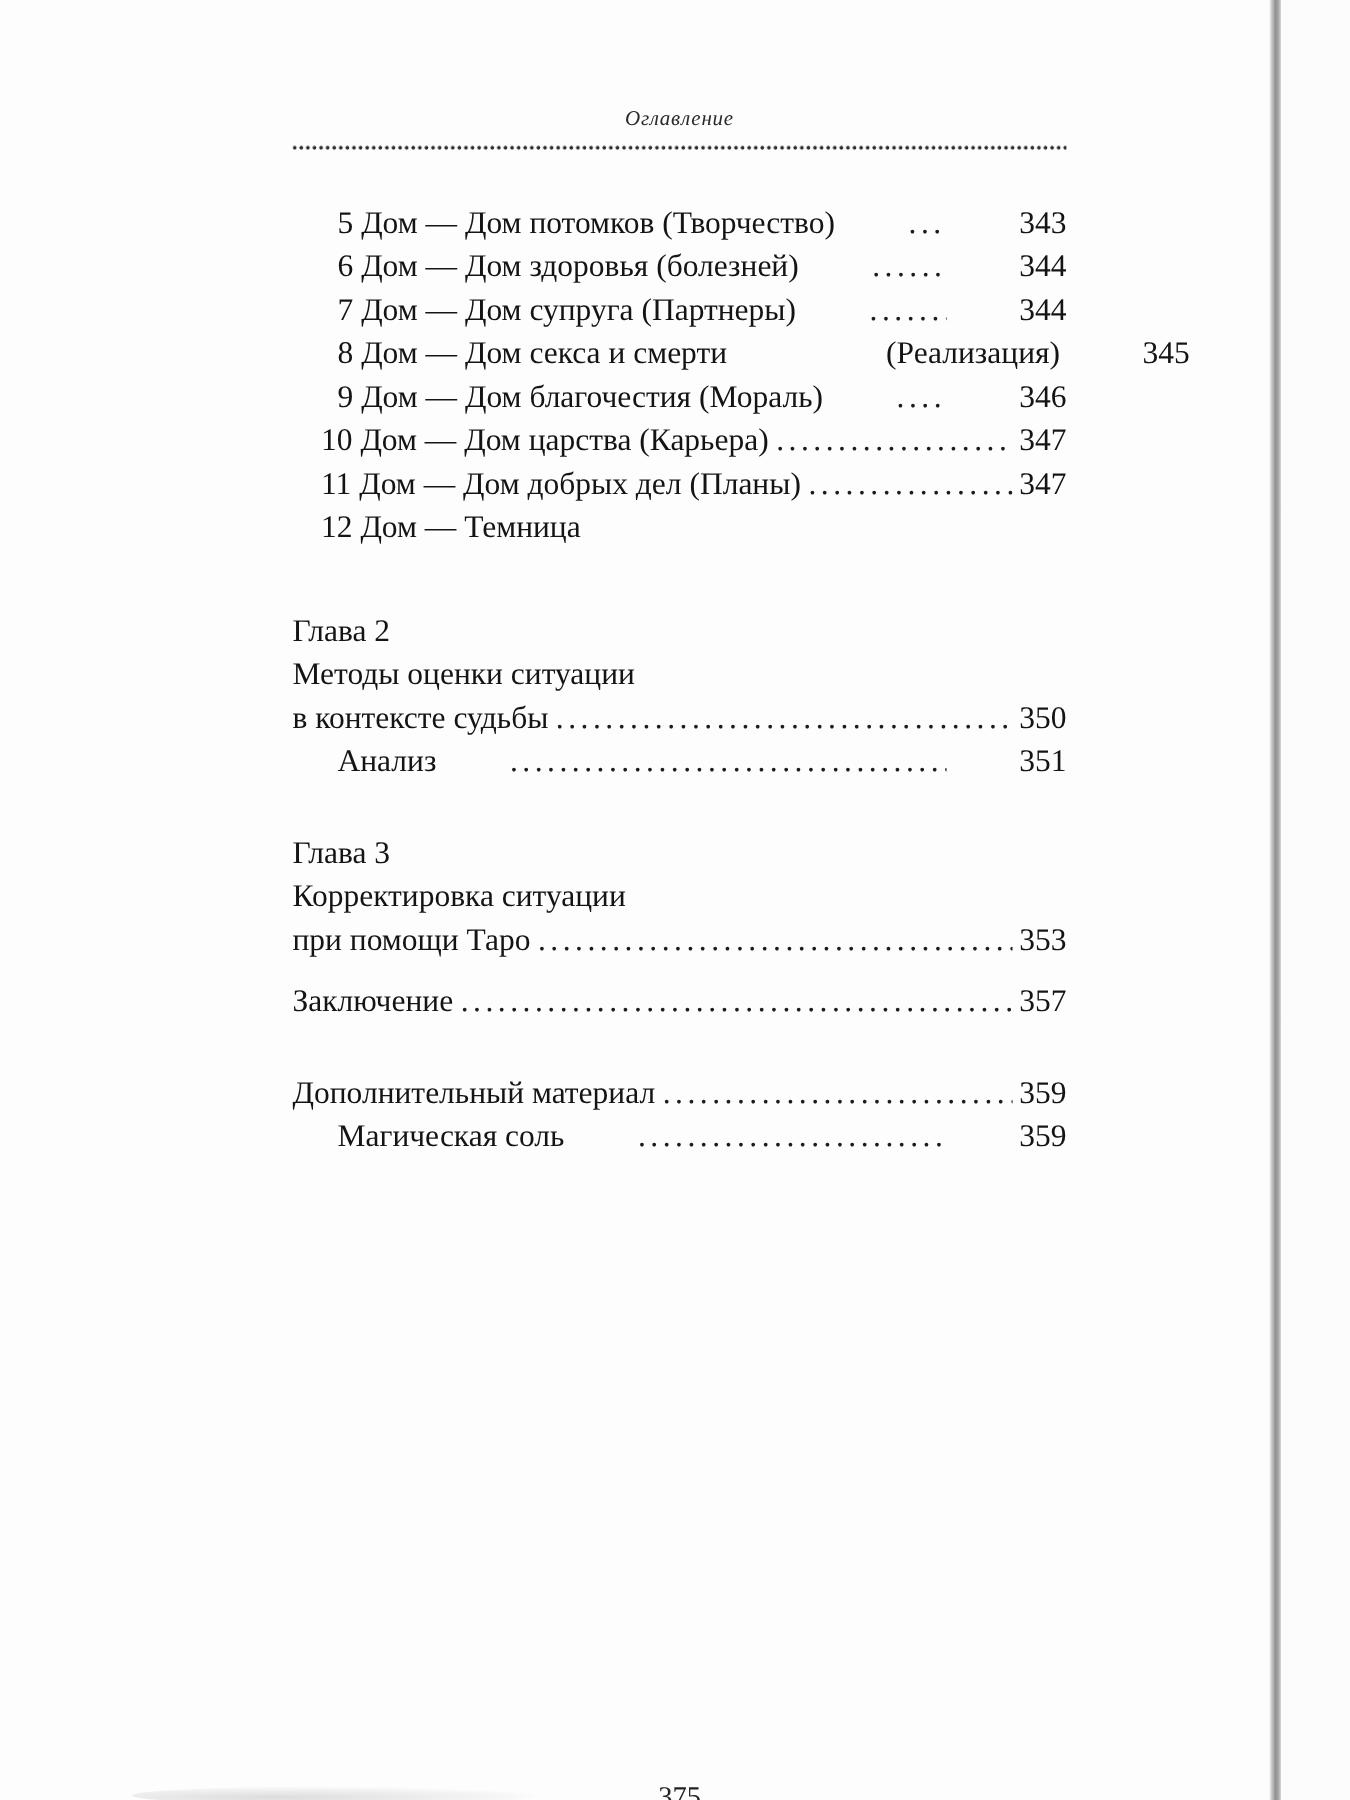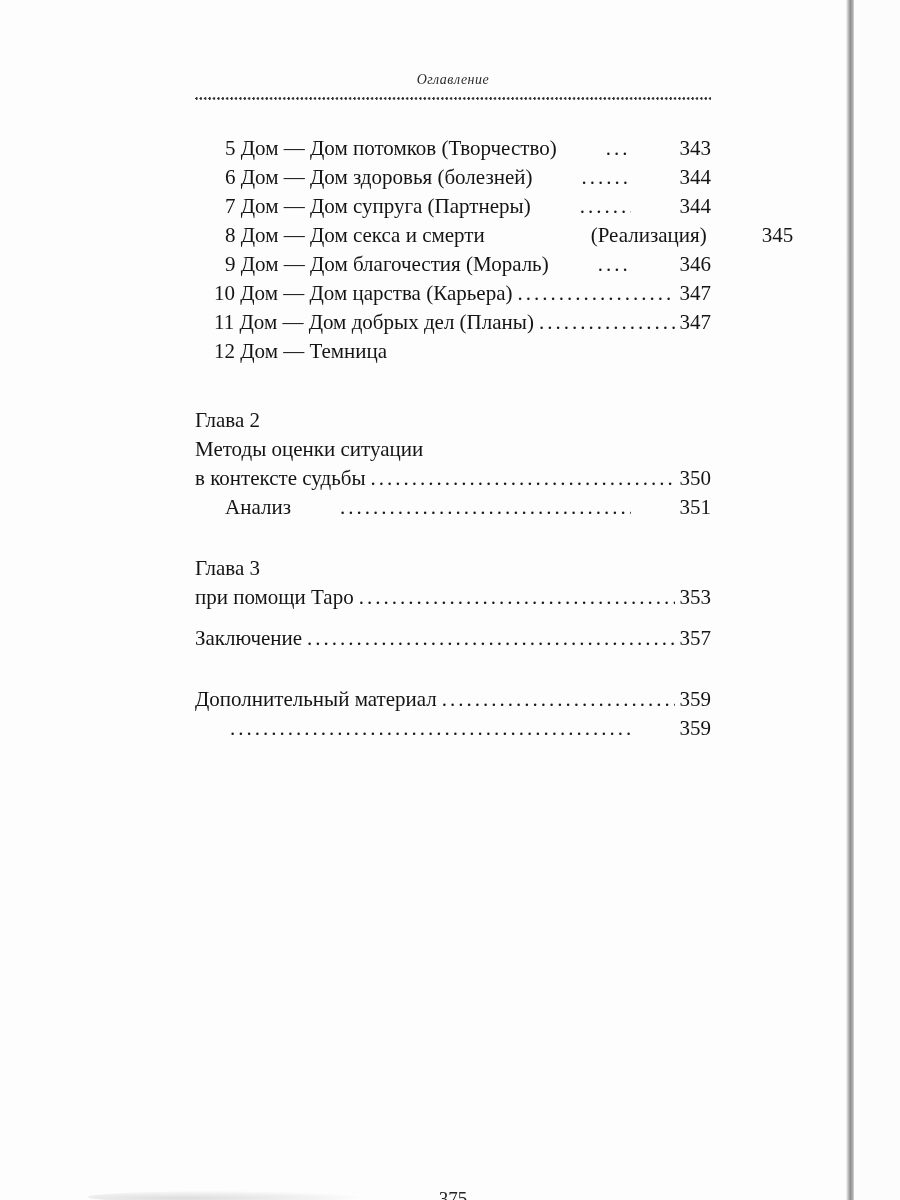--- a/index.html
+++ b/index.html
@@ -115,39 +115,43 @@
             <span class="t">Анализ</span>
             <span class="leader dots"></span>
             <span class="pg">351</span>
           </div>
         </div>
         <div class="section">
           <div class="row">
             <span class="t">Глава 3</span>
           </div>
           <div class="row">
+            <span class="t">Корректировка ситуации</span>
+          </div>
+          <div class="row">
             <span class="t">при помощи Таро</span>
             <span class="leader dots"></span>
             <span class="pg">353</span>
           </div>
         </div>
         <div class="section">
           <div class="row">
             <span class="t">Заключение</span>
             <span class="leader dots"></span>
             <span class="pg">357</span>
           </div>
         </div>
         <div class="section">
           <div class="row">
             <span class="t">Дополнительный материал</span>
             <span class="leader dots"></span>
             <span class="pg">359</span>
           </div>
           <div class="row ind1">
+            <span class="t">Магическая соль</span>
             <span class="leader dots"></span>
             <span class="pg">359</span>
           </div>
         </div>
       </div>
   </div>
 
   <div class="folio">375</div>
 
   <div class="corner-shadow"></div>

